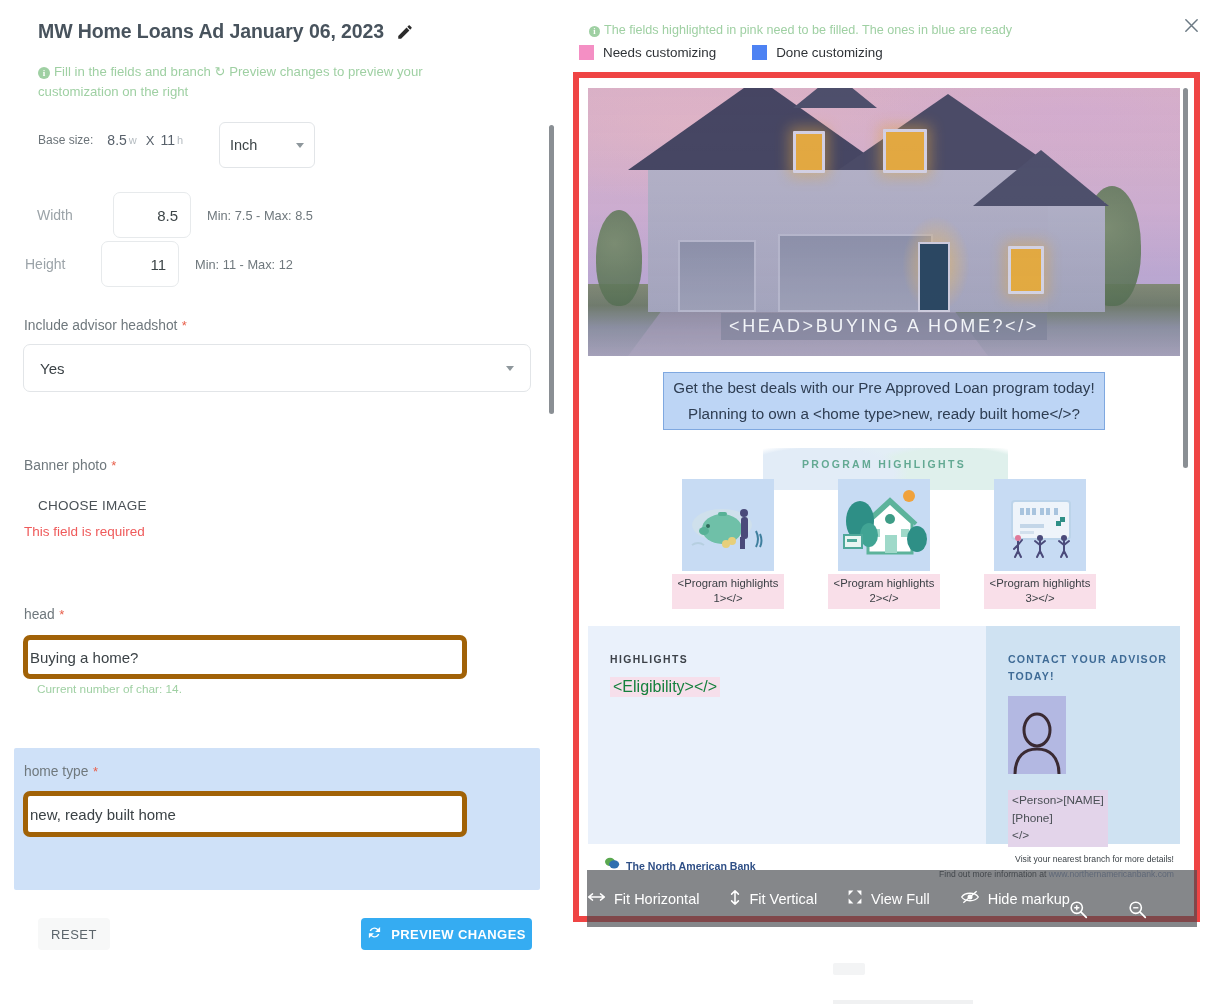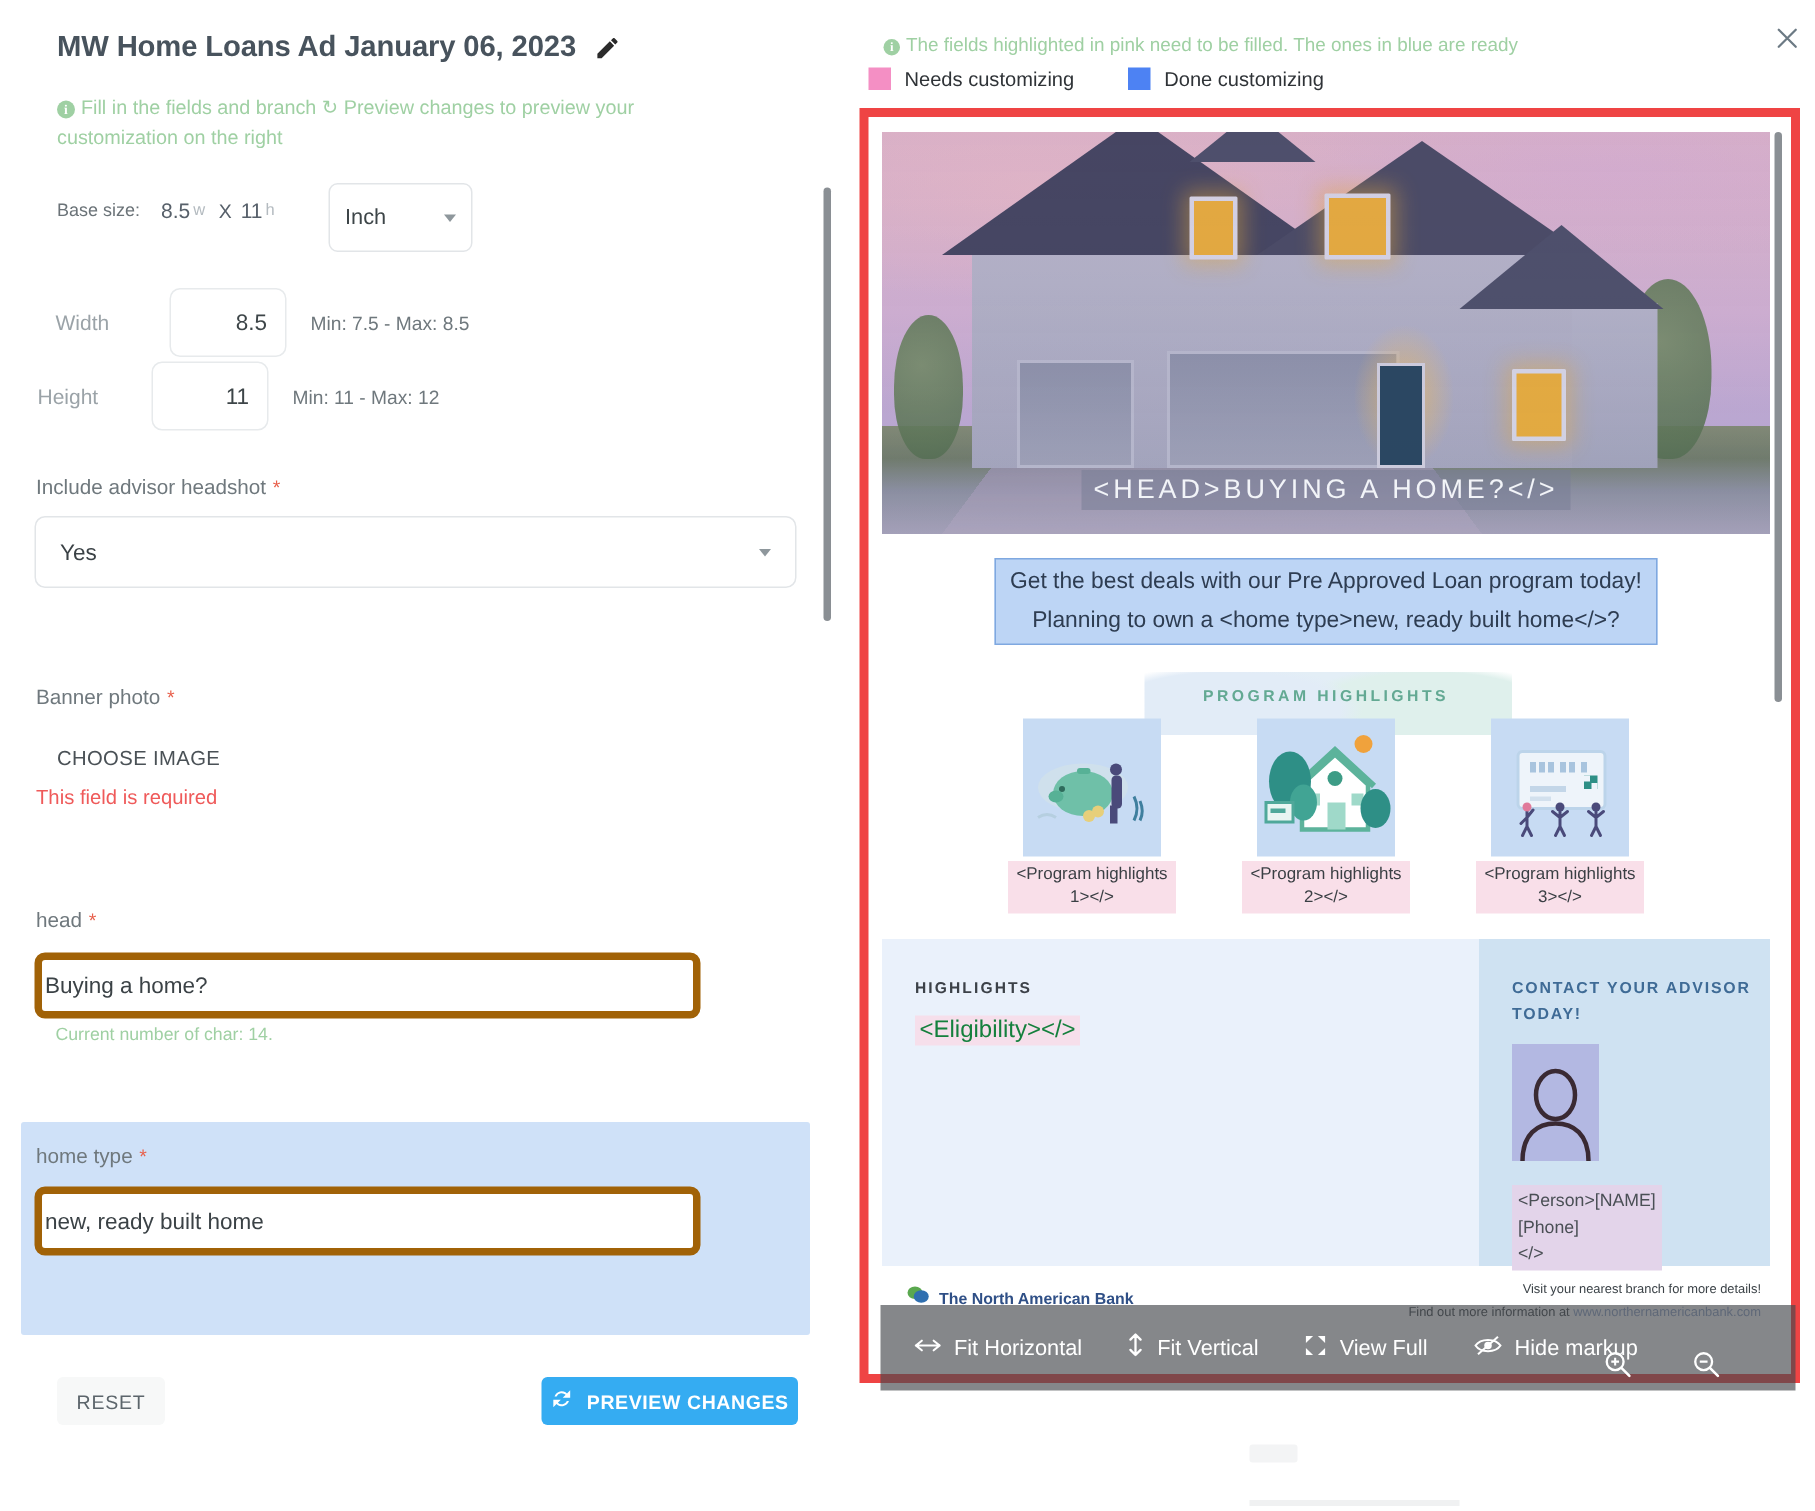--- a/index.html
+++ b/index.html
@@ -319,21 +319,21 @@
   .footer-right { position:absolute; right:6px; top:4px; text-align:right; }
   .footer-line1 { font-size:8.6px; color:#3b4247; }
   .footer-line2 { font-size:8.6px; color:#3b4247; margin-top:5px; }
   .footer-url { color:#8ea3c8; }
 
   
   .preview-toolbar {
     position:absolute; left:8px; top:792px;
     width:610px; height:57px;
     background: rgba(70,73,78,.66);
-    display:flex; align-items:center; gap:30px; padding-left:22px;
+    display:flex; align-items:center; gap:30px; 
     color:#ffffff;
   }
   .tb-item { display:flex; align-items:center; gap:8px; font-size:14.5px; white-space:nowrap; }
   .zoom-btns {
     position:absolute; left:490px; top:822px;
     display:flex; gap:40px; color:#ffffff;
   }
 
   .ghost-1 {
     position:absolute; left:833px; top:963px; width:32px; height:12px;

